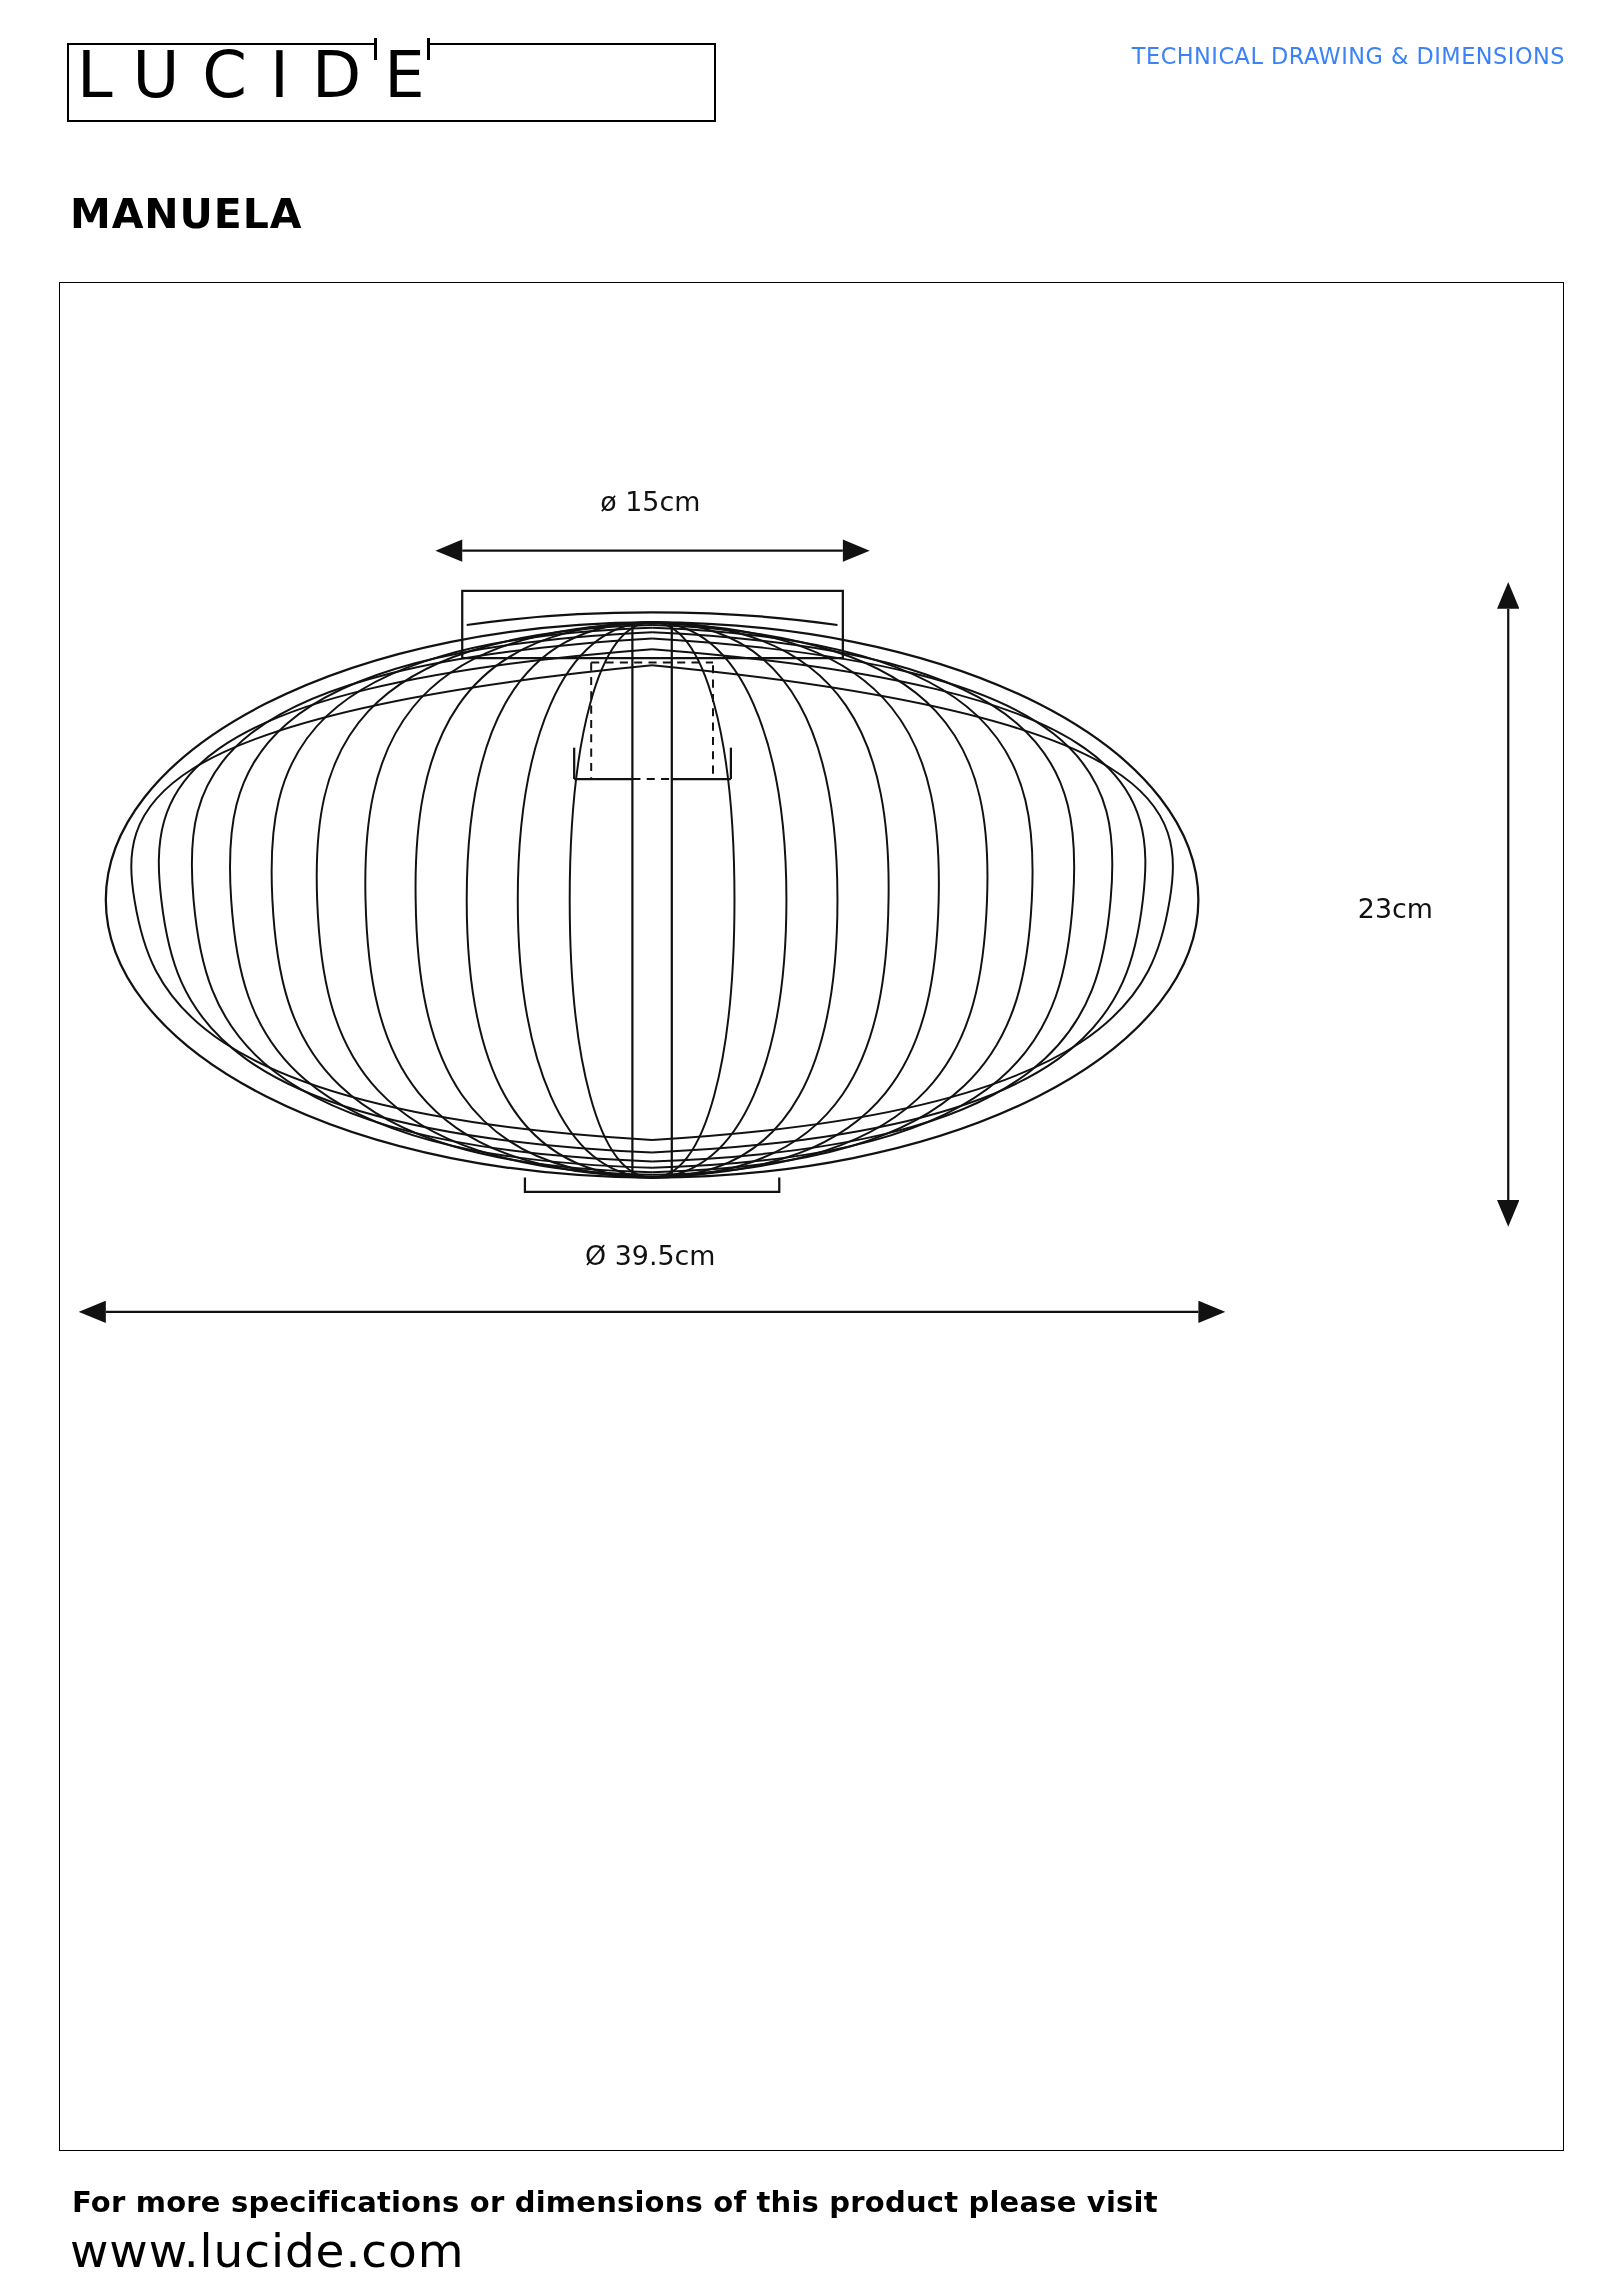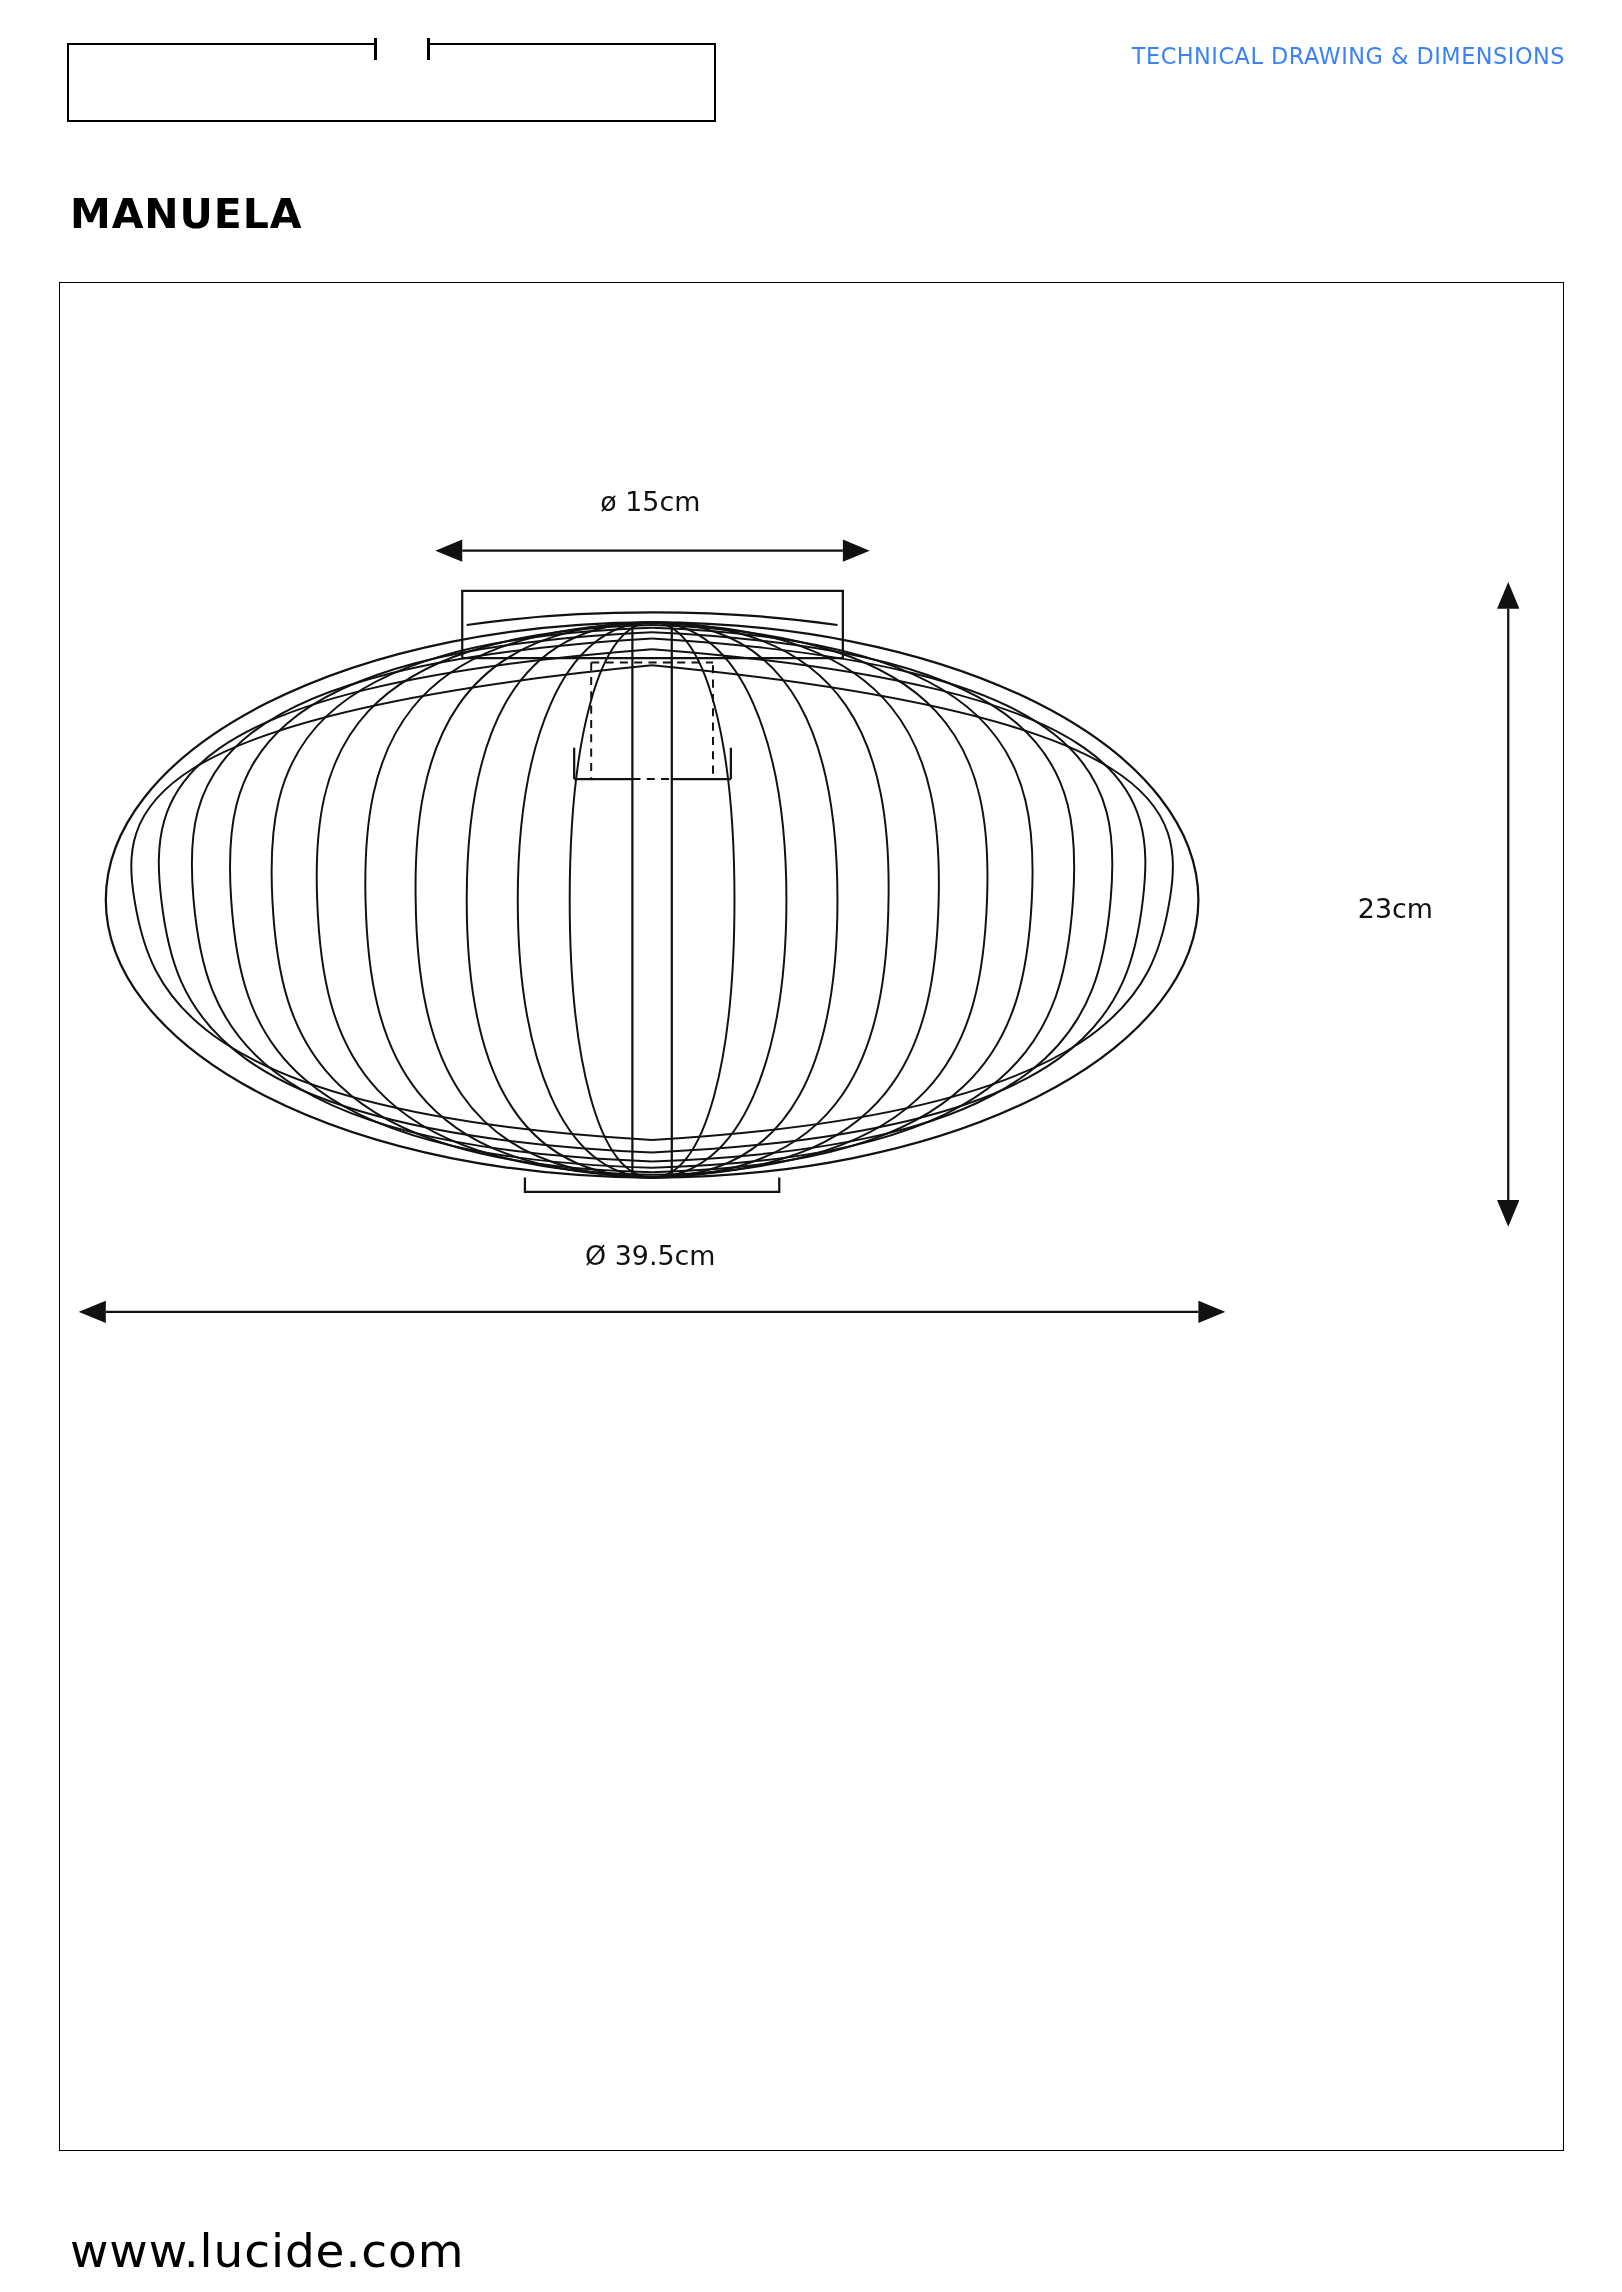--- a/index.html
+++ b/index.html
@@ -155,20 +155,21 @@
     font-size: 30px;
     fill: #111;
   }
 </style>
 </head>
 <body>
 
 <div class="page">
 
   <div class="logo-box"></div>
+  <div class="logo-text">LUCIDE</div>
   <div class="logo-notch"></div>
   <div class="logo-notch2"></div>
   <div class="logo-tick-l"></div>
   <div class="logo-tick-r"></div>
 
   <div class="header-right">TECHNICAL DRAWING &amp; DIMENSIONS</div>
 
   <div class="product-title">MANUELA</div>
 
 
@@ -250,16 +251,17 @@
       <line x1="750" y1="520" x2="750" y2="555"></line>
     </g>
 
     <line x1="1618" y1="365" x2="1618" y2="1025" stroke="#111" stroke-width="2.5" marker-start="url(#arrL)" marker-end="url(#arrR)"></line>
     <text class="dim-text" x="1492" y="710" text-anchor="middle">23cm</text>
 
     <text class="dim-text" x="660" y="1098" text-anchor="middle">Ø 39.5cm</text>
     <line x1="52" y1="1150" x2="1272" y2="1150" stroke="#111" stroke-width="2.5" marker-start="url(#arrL)" marker-end="url(#arrR)"></line>
   </svg>
 
+  <div class="footer-line1">For more specifications or dimensions of this product please visit</div>
   <div class="footer-line2">www.lucide.com</div>
 
 </div>
 
 
 </body></html>

